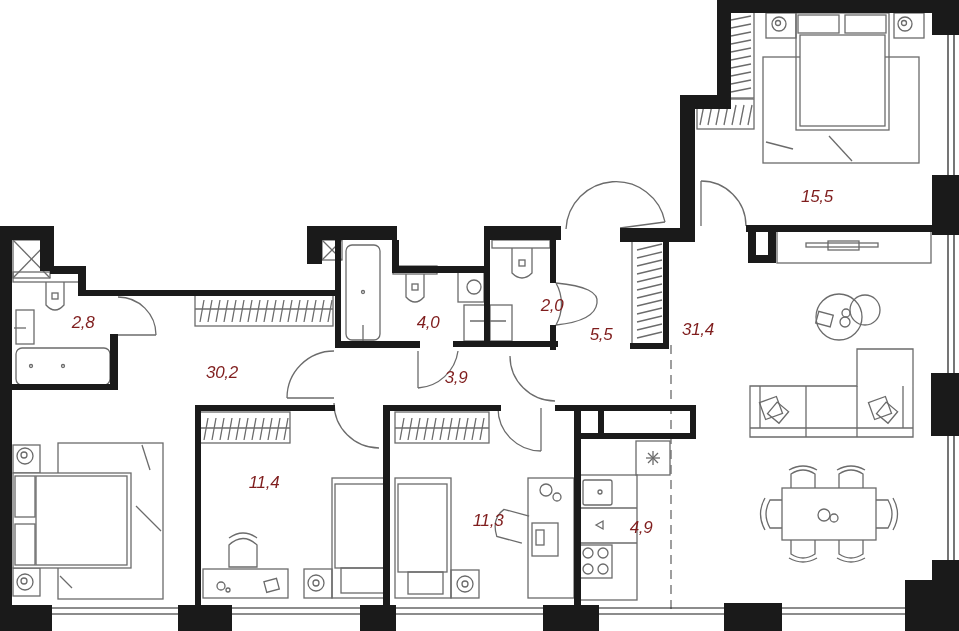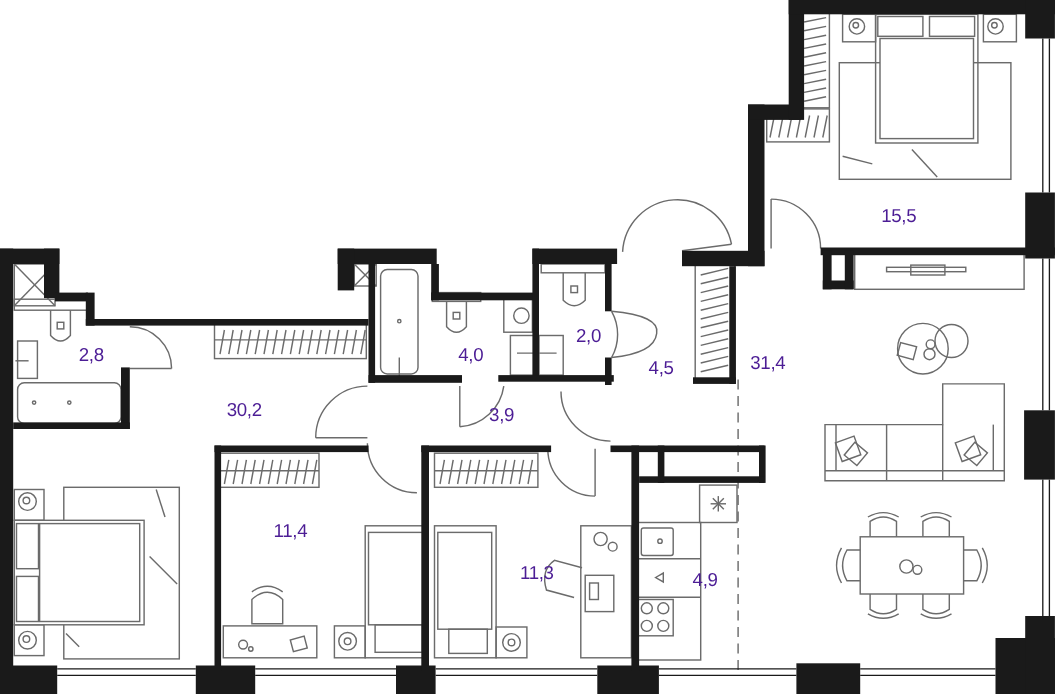--- a/index.html
+++ b/index.html
@@ -1,18 +1,18 @@
 <!DOCTYPE html>
 <html><head>
 <meta charset="utf-8">
 <style>
   html, body { margin:0; padding:0; background:#ffffff; }
   body { width:959px; height:631px; position:relative; overflow:hidden; font-family:"Liberation Sans", sans-serif; }
   #plan { position:absolute; left:0; top:0; }
-  .room-label { position:absolute; font-family:"Liberation Sans", sans-serif; font-size:17px; color:#4c1d95; transform:translate(-50%,-50%); white-space:nowrap; letter-spacing:-0.3px; }
+  .room-label { position:absolute; font-family:"Liberation Sans", sans-serif; font-size:17px; color:#7f1d1d; transform:translate(-50%,-50%); white-space:nowrap; letter-spacing:-0.3px;font-style:italic; }
 </style>
 </head>
 <body>
 
 <svg id="plan" width="959" height="631" viewBox="0 0 959 631">
   <g fill="none" stroke="#6b6b6b" stroke-width="1.3">
 
     <rect x="728" y="12" width="26" height="86"></rect>
     <g>
       <line x1="731" y1="20" x2="751" y2="16"></line>
@@ -346,19 +346,19 @@
       <line x1="954" y1="235" x2="954" y2="373"></line>
     <line x1="948" y1="436" x2="948" y2="560"></line>
       <line x1="954" y1="436" x2="954" y2="560"></line>
   </g>
 </svg>
 
 <div class="room-label" style="left:817px;top:197px;">15,5</div>
 <div class="room-label" style="left:83px;top:323px;">2,8</div>
 <div class="room-label" style="left:222px;top:373px;">30,2</div>
 <div class="room-label" style="left:428px;top:323px;">4,0</div>
-<div class="room-label" style="left:535px;top:306px;">2,0</div>
-<div class="room-label" style="left:601px;top:335px;">4,5</div>
+<div class="room-label" style="left:552px;top:306px;">2,0</div>
+<div class="room-label" style="left:601px;top:335px;">5,5</div>
 <div class="room-label" style="left:456px;top:378px;">3,9</div>
 <div class="room-label" style="left:698px;top:330px;">31,4</div>
 <div class="room-label" style="left:264px;top:483px;">11,4</div>
 <div class="room-label" style="left:488px;top:481px;margin-top:40px;">11,3</div>
 <div class="room-label" style="left:641px;top:528px;text-align:center;">4,9</div>
 
 </body></html>

